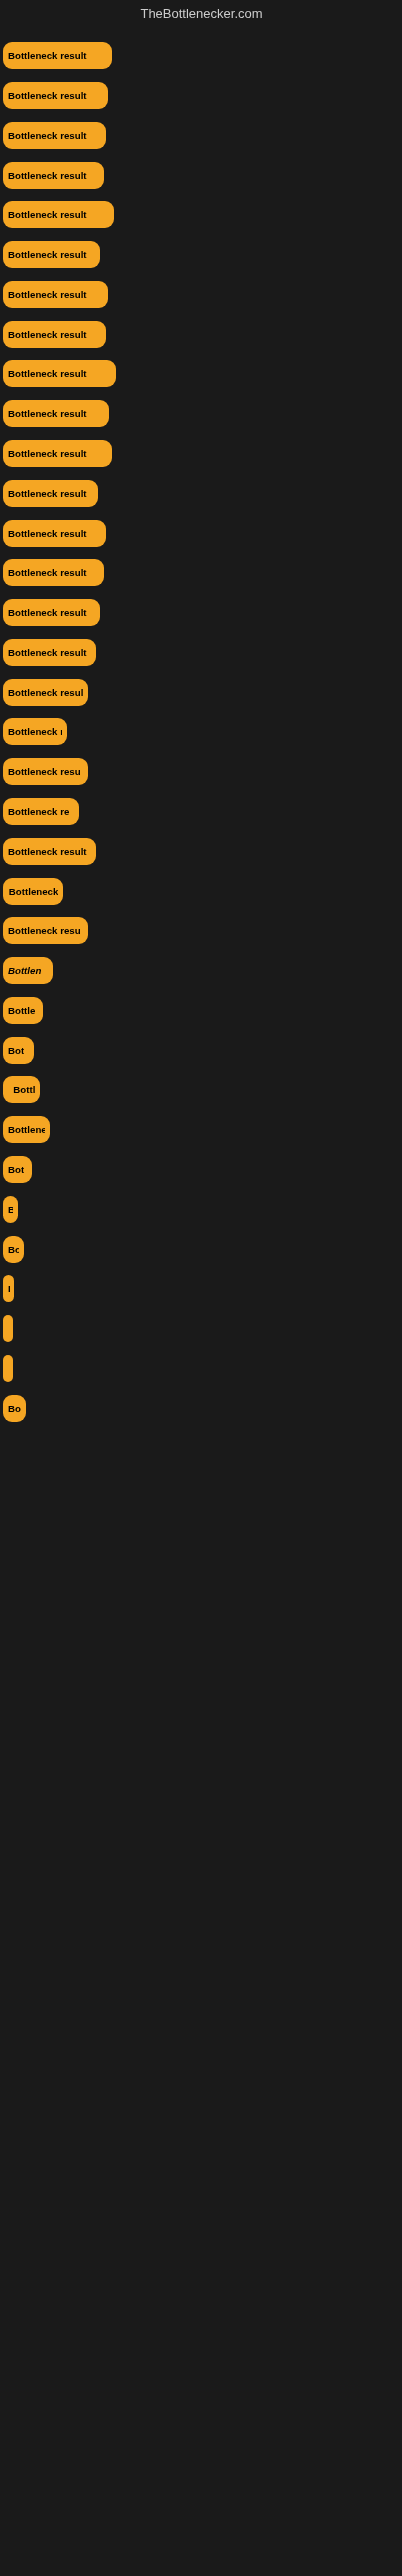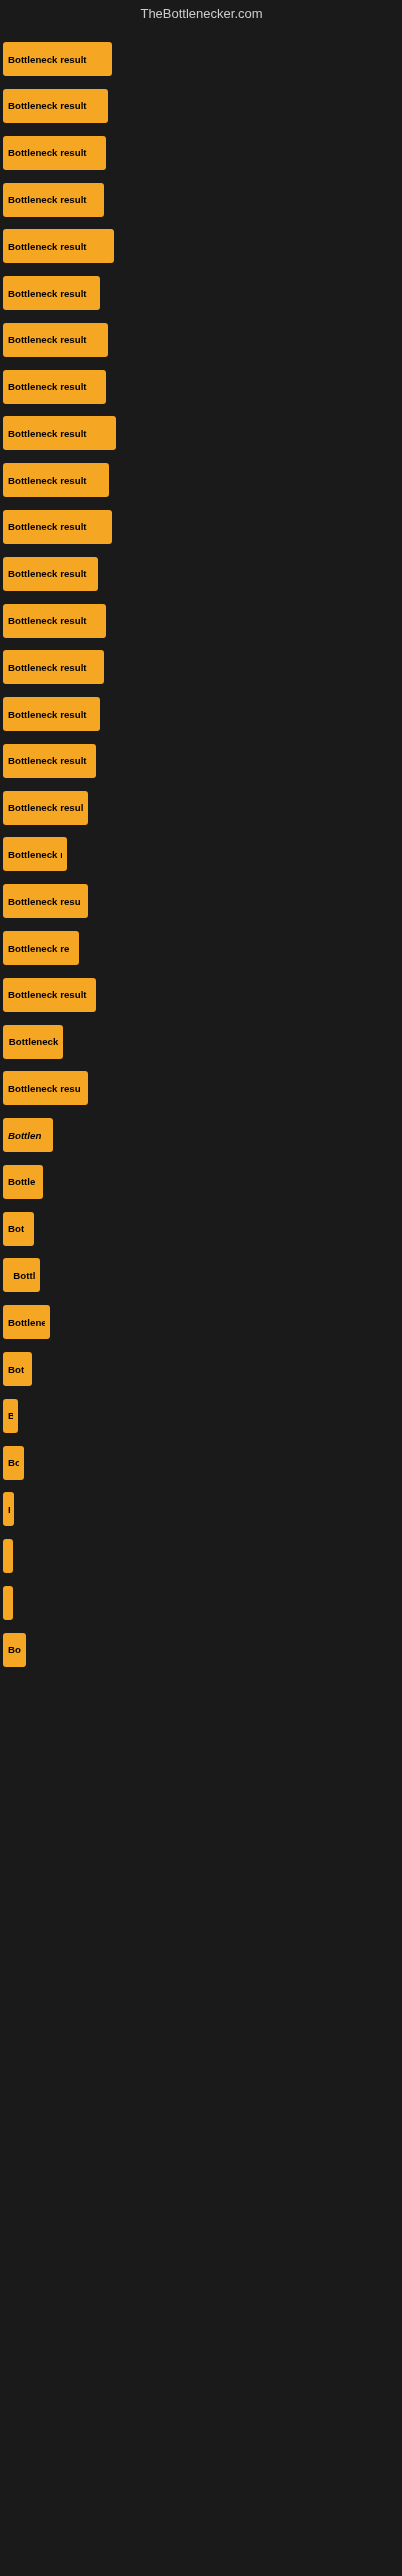--- a/index.html
+++ b/index.html
@@ -33,25 +33,25 @@
 
     .bar-row {
       display: flex;
       align-items: center;
       padding: 6.4px 3.2px;
       min-height: 35px;
     }
 
     .bar {
       background-color: #f5a623;
-      height: 34px;
+      height: 27px;
       display: flex;
       align-items: center;
       padding: 0 4.8px;
-      border-radius: 3px;
+      border-radius: 9px;
       white-space: nowrap;
       overflow: hidden;
     }
 
     .bar-label {
       color: #000000;
       font-size: 9.7px;
       font-weight: bold;
       white-space: nowrap;
       overflow: hidden;

